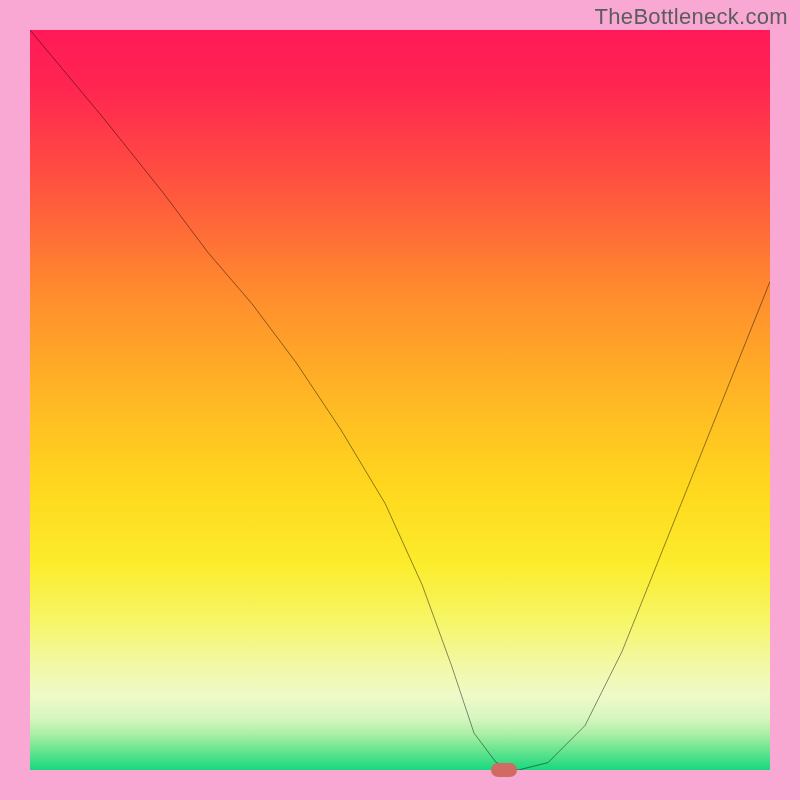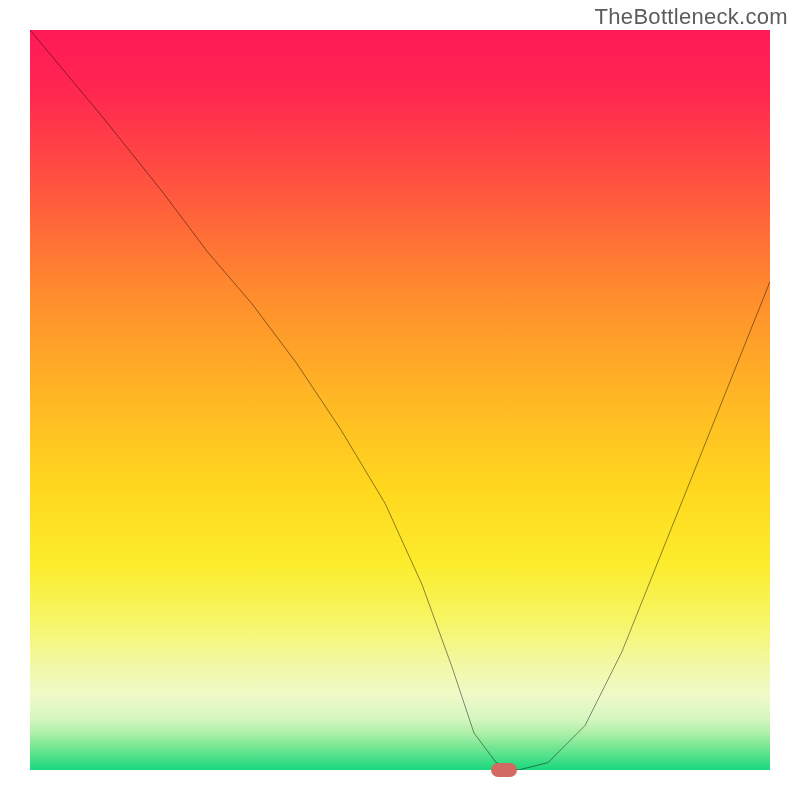--- a/index.html
+++ b/index.html
@@ -8,21 +8,21 @@
     width: 800px;
     height: 800px;
     background: #000;
     overflow: hidden;
     font-family: Arial, Helvetica, sans-serif;
   }
   .frame {
     position: relative;
     width: 800px;
     height: 800px;
-    background: #ffffff;
+    background: #f9a8d4;
   }
   .watermark {
     position: absolute;
     top: 4px;
     right: 12px;
     color: #5c5c5c;
     font-size: 22px;
     font-weight: 500;
     letter-spacing: 0.3px;
     z-index: 5;

